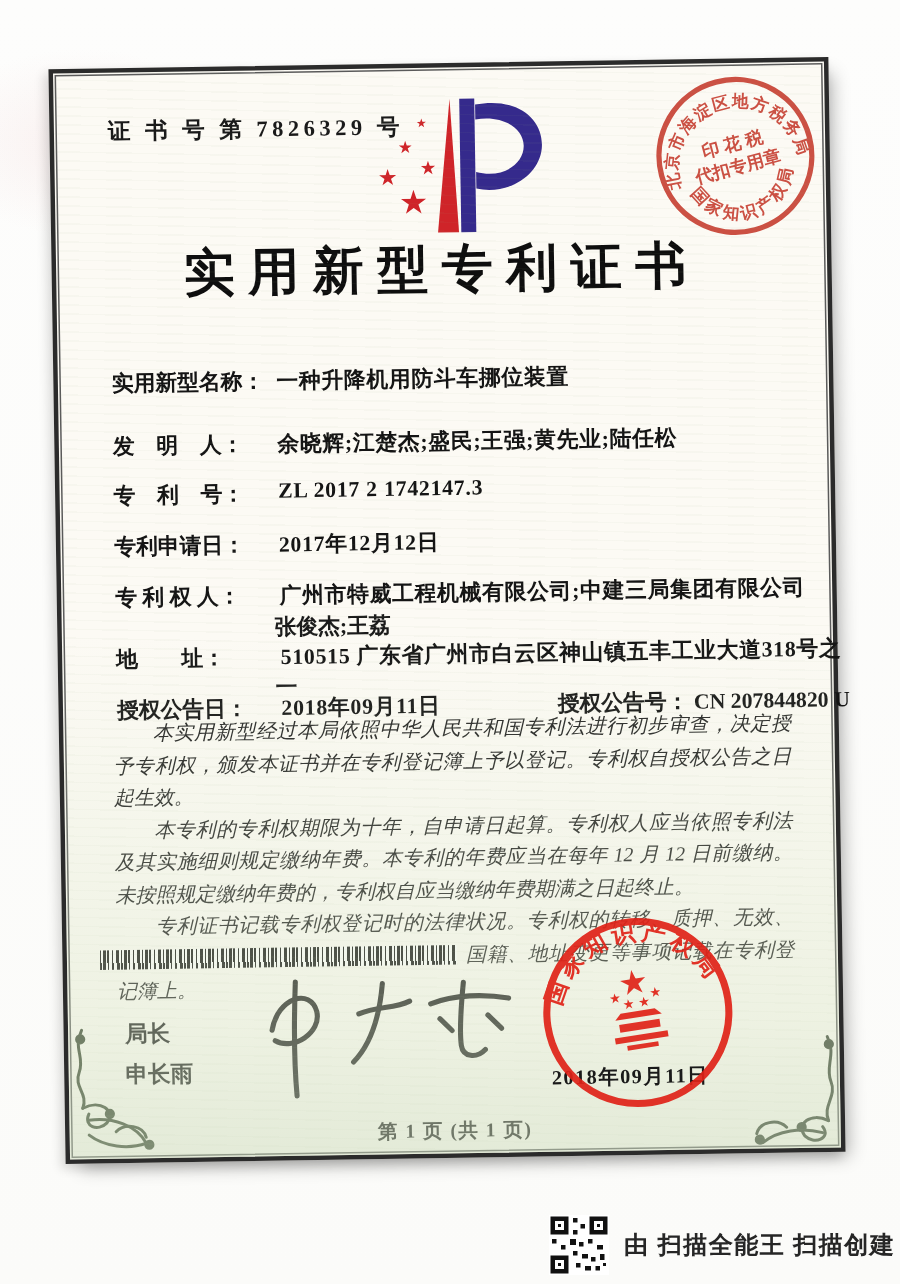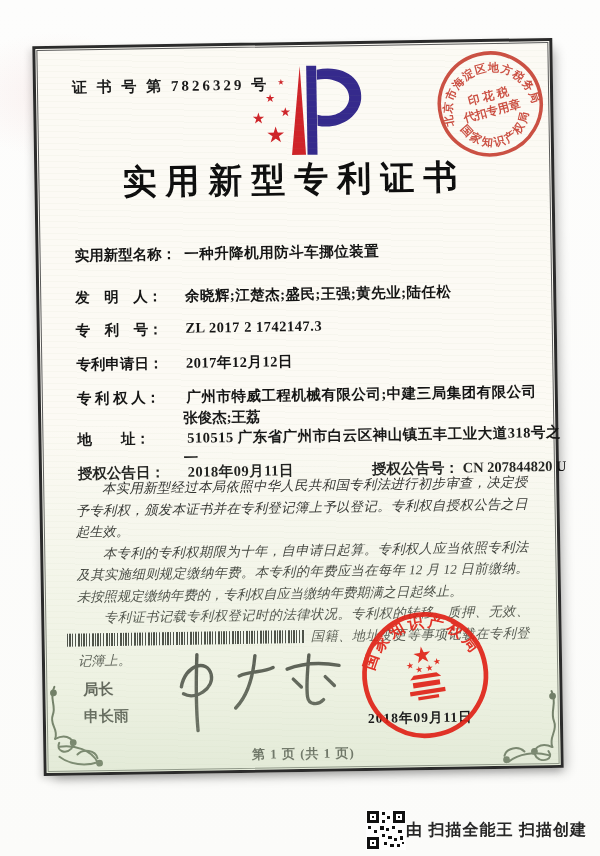--- a/index.html
+++ b/index.html
@@ -41,21 +41,21 @@
     background:repeating-linear-gradient(90deg,#111 0 1px,#fff 1px 2px,#111 2px 4px,#fff 4px 5px,#111 5px 6px,#fff 6px 8px,#111 8px 9px,#fff 9px 11px,#111 11px 13px,#fff 13px 14px);}
   .director-label{position:absolute;left:38px;top:632px;font-size:15px;font-weight:bold;}
   .director-name{position:absolute;left:38px;top:659px;font-size:15px;font-weight:bold;}
   .signature{position:absolute;left:122px;top:600px;}
   .seal{position:absolute;left:312px;top:564px;opacity:.92;z-index:3;}
   .seal-date{position:absolute;left:322px;top:666px;font-size:13.5px;font-weight:bold;letter-spacing:1px;z-index:2;}
   .pageinfo{position:absolute;left:0;right:0;top:700px;text-align:center;font-size:13px;font-weight:bold;letter-spacing:1px;}
   .orn{position:absolute;pointer-events:none;}
   .orn-bl{left:1px;top:636px;}
   .orn-br{left:444px;top:648px;}
-  .scanline{position:absolute;left:366px;top:810px;display:flex;align-items:center;}
+  .scanline{position:absolute;left:366px;top:810px;display:flex;align-items:center;gap:10px;}
   .scan-text{font-family:"Liberation Sans","DejaVu Sans",sans-serif;font-size:16px;font-weight:600;color:#262626;letter-spacing:1px;}
   .stamp text,.seal text{font-family:"Liberation Sans","DejaVu Sans",sans-serif;}
 </style>
 </head>
 <body>
 
 <div class="cert">
   <div class="inner-border"></div>
 
   <div class="certno">证 书 号 第 7826329 号</div>

